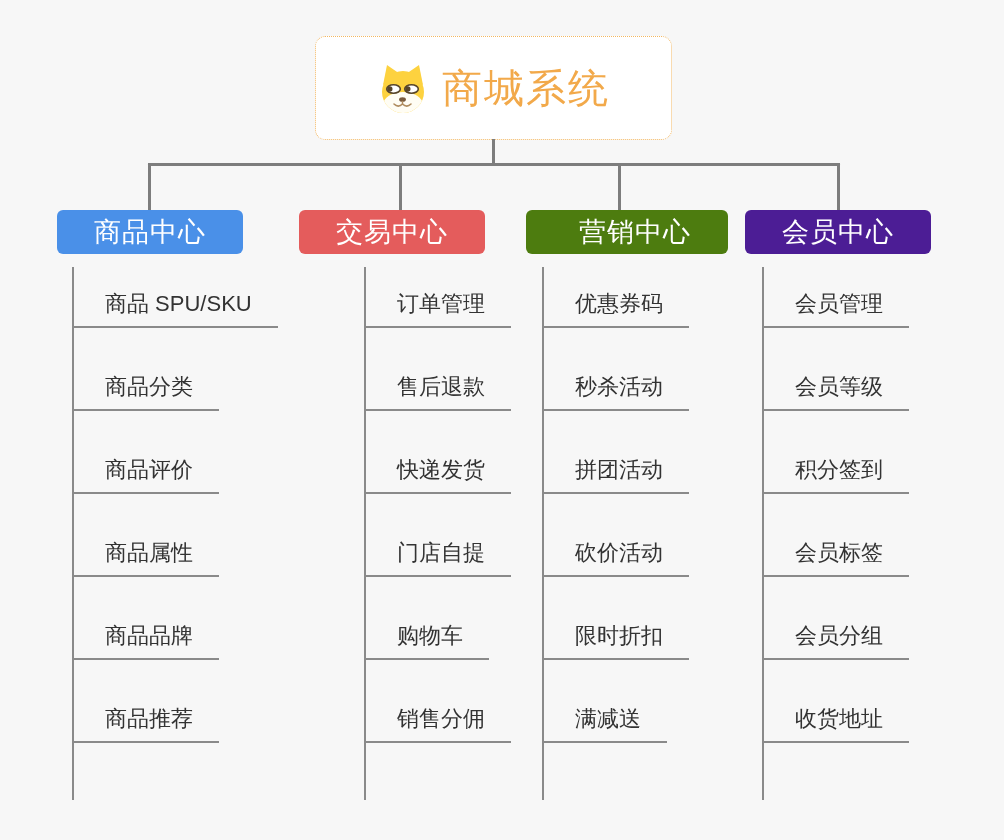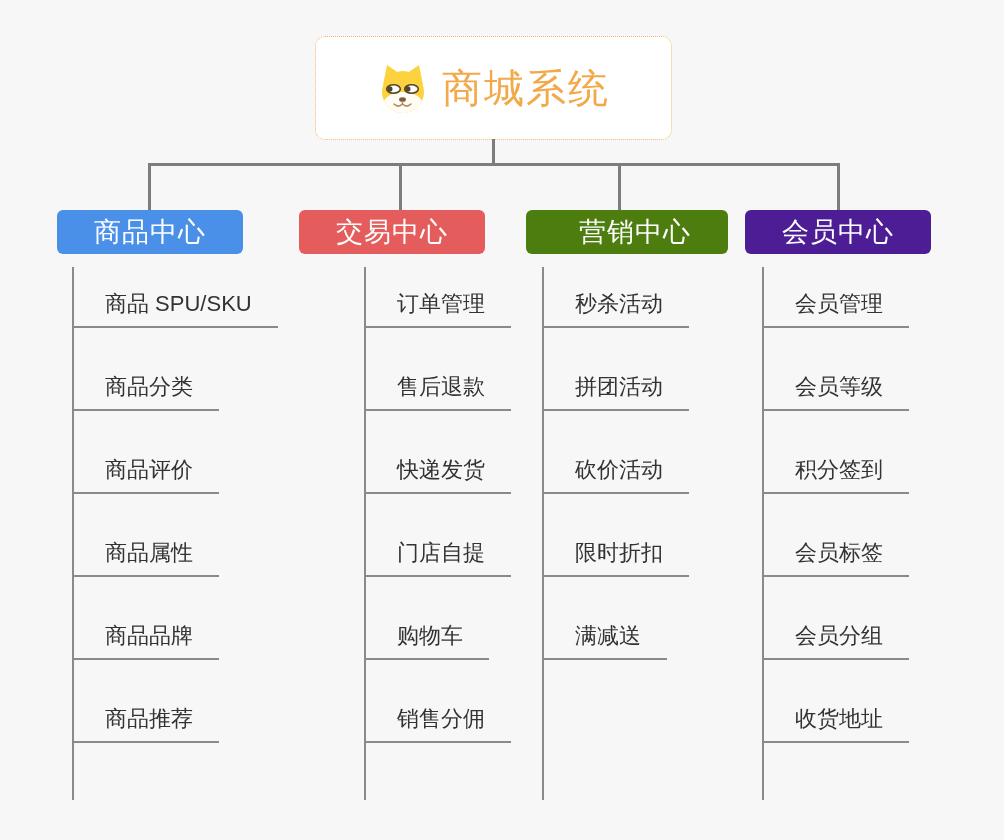--- a/index.html
+++ b/index.html
@@ -119,20 +119,23 @@
       <span class="leaf-label">购物车</span>
     </div>
   <div class="leaf">
       <span class="leaf-label">销售分佣</span>
     </div>
 </div>
 
 <div class="branch-col bc-2">
   <div class="col-line"></div>
   <div class="leaf">
+      <span class="leaf-label">优惠券码</span>
+    </div>
+  <div class="leaf">
       <span class="leaf-label">秒杀活动</span>
     </div>
   <div class="leaf">
       <span class="leaf-label">拼团活动</span>
     </div>
   <div class="leaf">
       <span class="leaf-label">砍价活动</span>
     </div>
   <div class="leaf">
       <span class="leaf-label">限时折扣</span>

